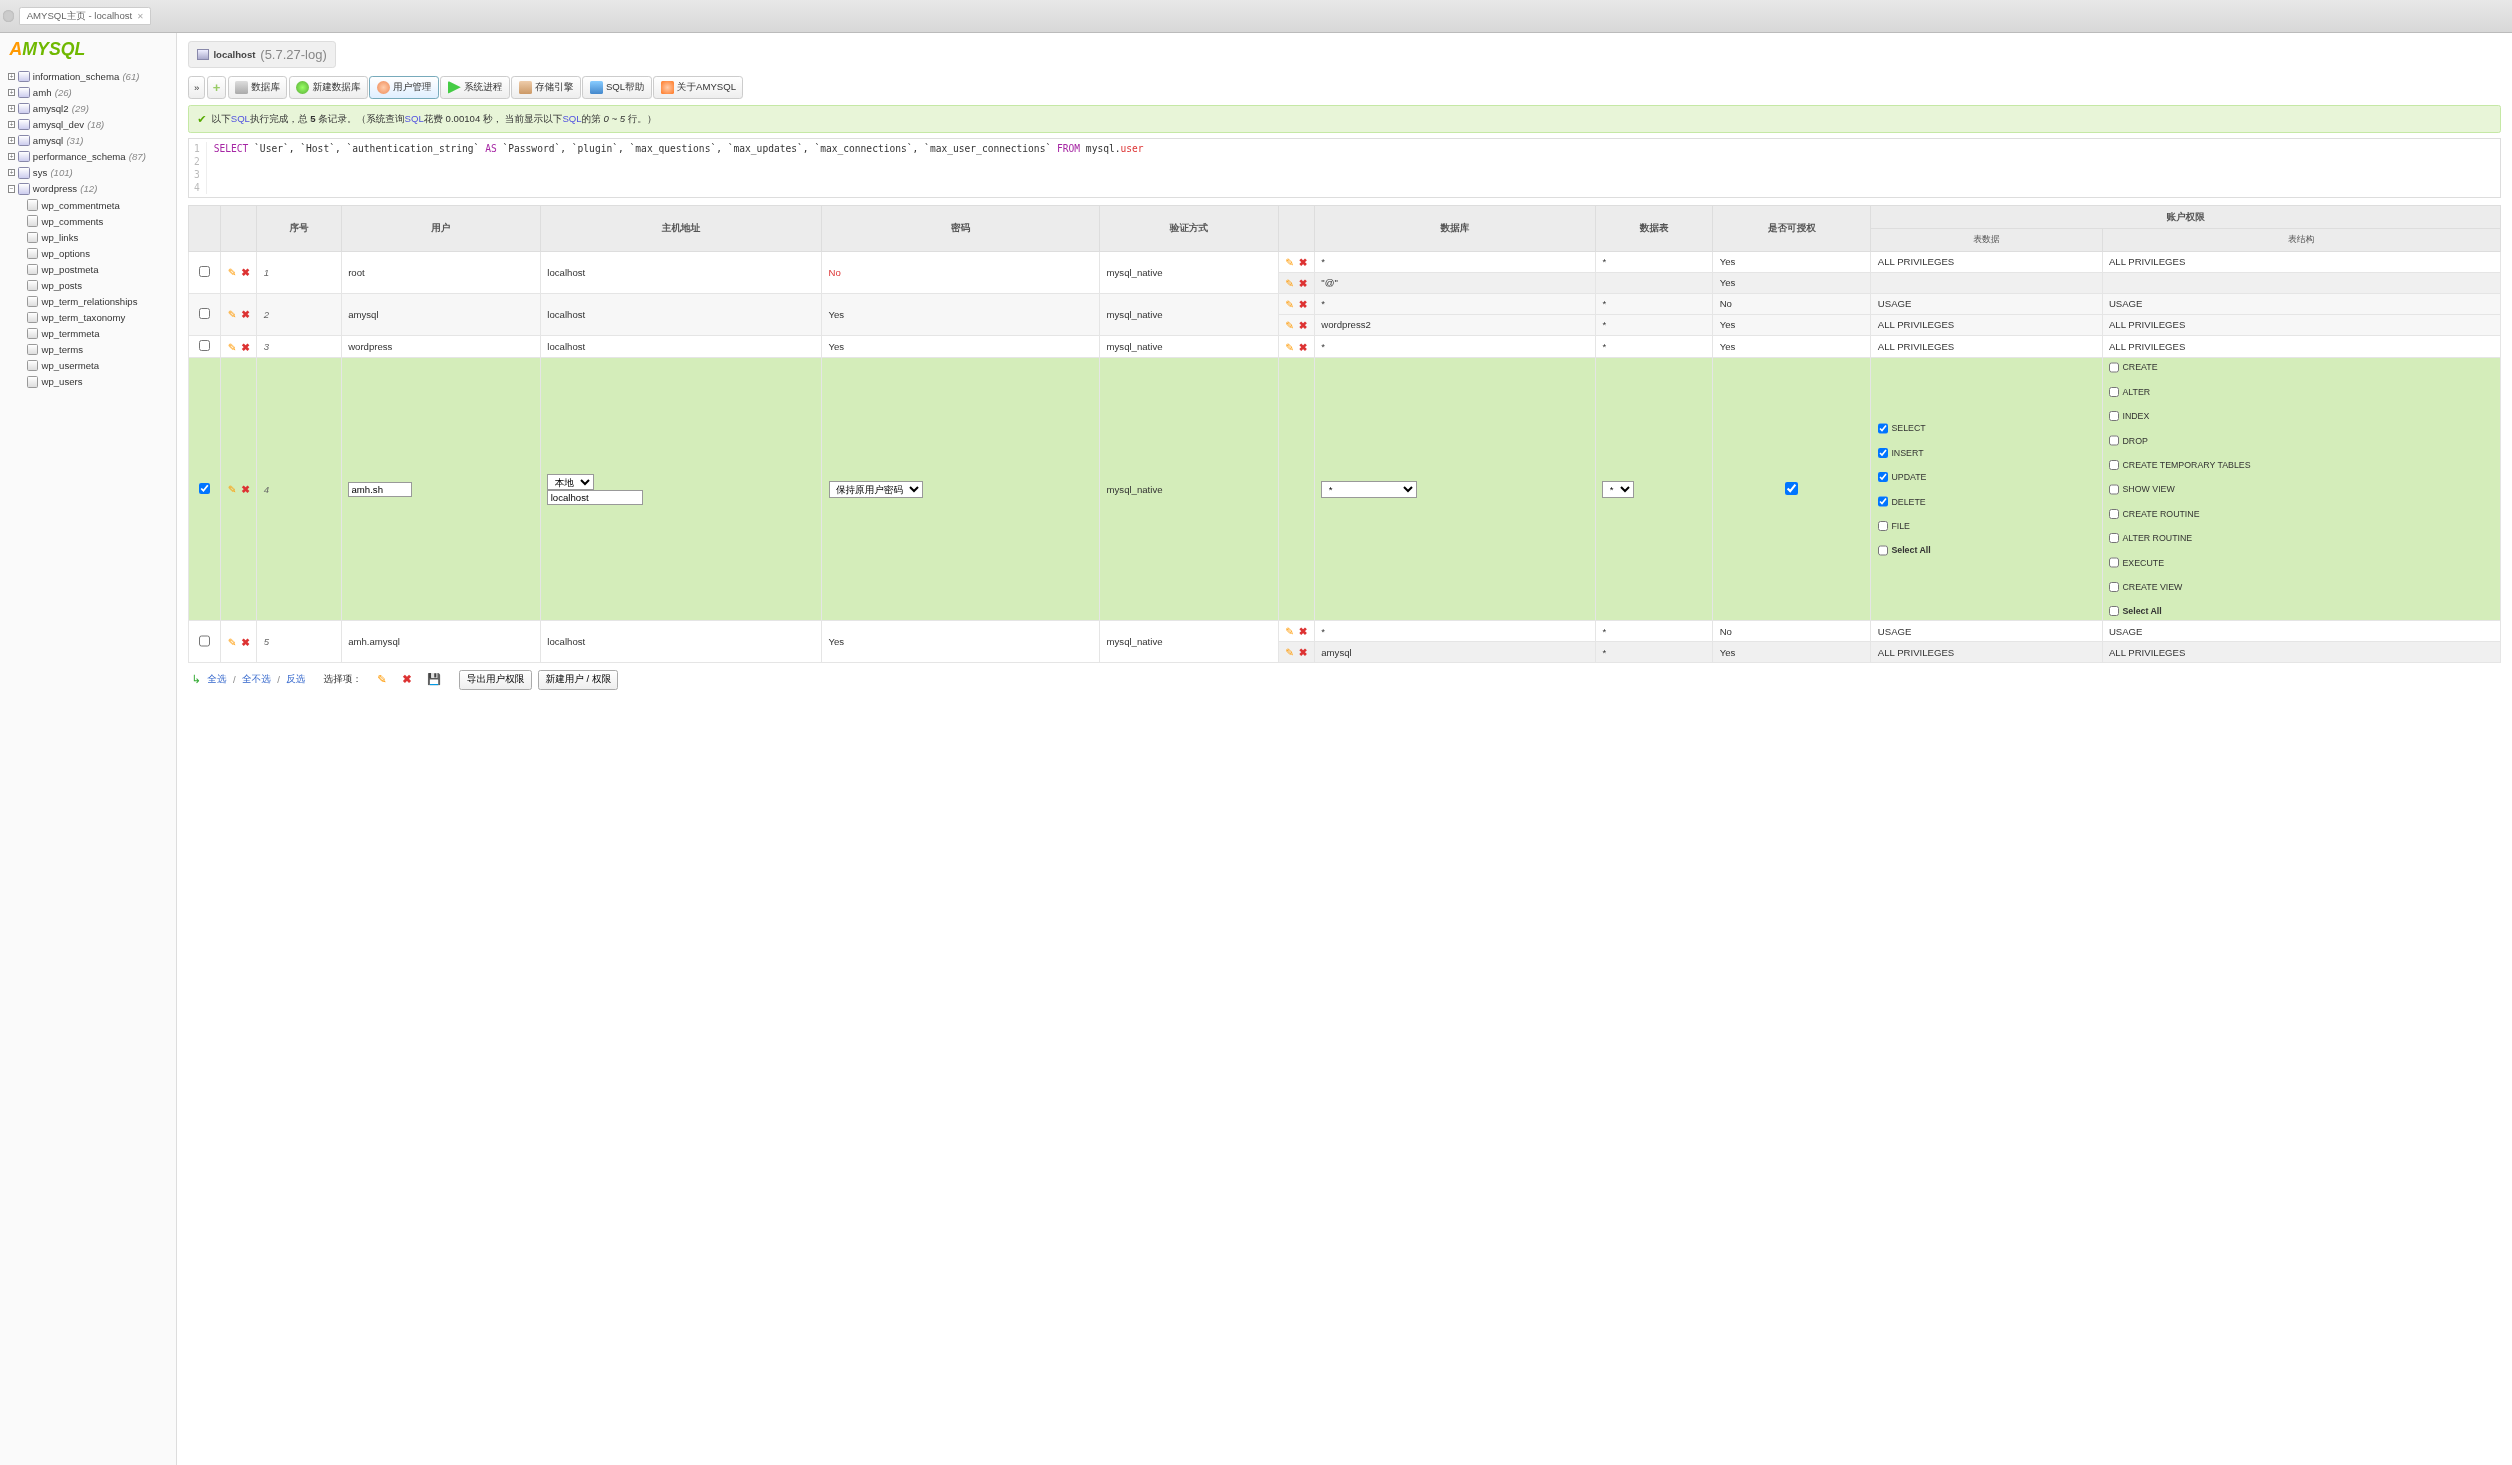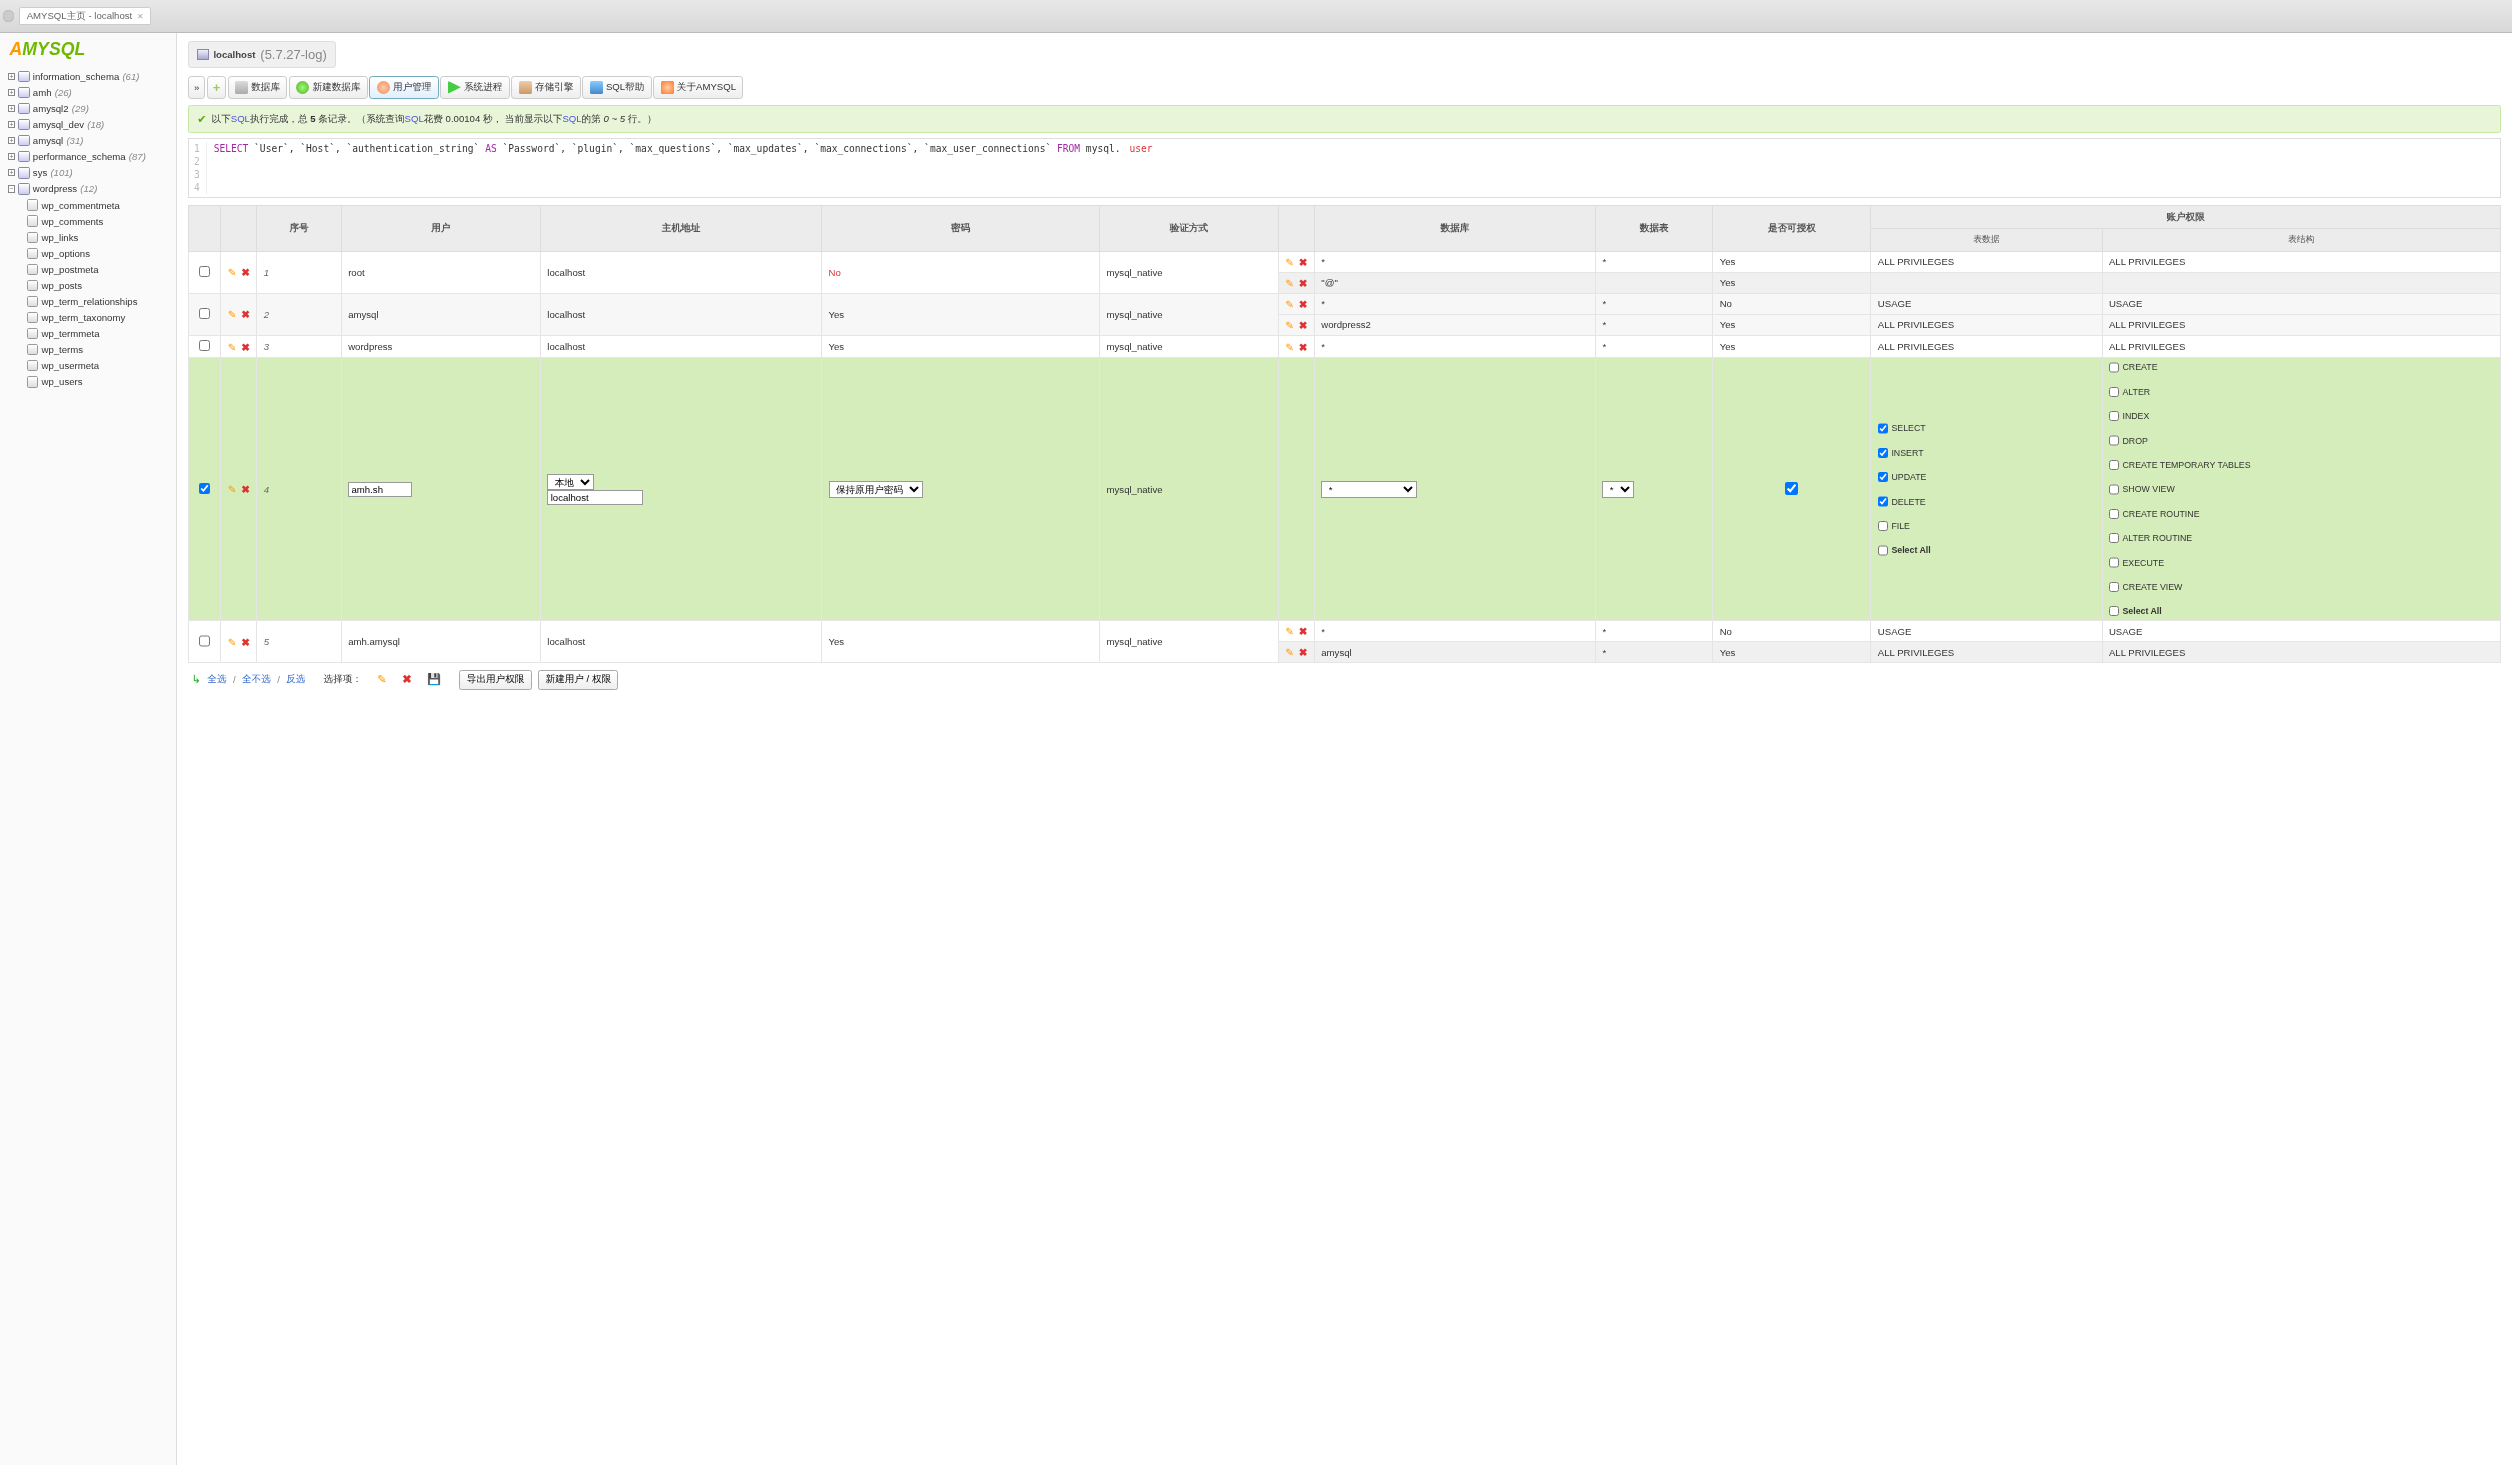--- a/index.html
+++ b/index.html
@@ -48,21 +48,21 @@
 .check-icon { color: #5a0; font-size: 11.3px; }
 .status-bar .sql { color: #5050e0; }
 .status-bar b { font-weight: bold; }
 
 .sql-box { border: 0.8px solid #ddd; background: #fff; padding: 3.2px 4.8px; font-family: Monaco, Consolas, monospace; font-size: 9.6px; margin-bottom: 6.4px; display: flex; }
 .sql-gutter { color: #bbb; text-align: right; padding-right: 6.4px; border-right: 0.8px solid #eee; margin-right: 6.4px; }
 .sql-gutter div { line-height: 13px; }
 .sql-code { flex: 1; }
 .sql-code div { line-height: 13px; white-space: pre; }
 .kw { color: #a626a4; }
-.err { color: #d33; margin-left: 9px; }
+.err { color: #d33; }
 
 .data-table { width: 100%; border-collapse: collapse; font-size: 9.6px; }
 .data-table th { background: #ececec; border: 0.8px solid #ddd; padding: 4.8px 6.4px; font-weight: bold; color: #555; text-align: center; }
 .data-table th.sub { font-weight: normal; font-size: 8.8px; }
 .data-table td { border: 0.8px solid #e5e5e5; padding: 4px 6.4px; text-align: left; vertical-align: middle; }
 .data-table tr.alt td { background: #f7f7f7; }
 .data-table tr.subrow td { background: #f0f0f0; }
 .data-table tr.editing td { background: #d4edba; }
 .no-text { color: #d33; }
 .action-icons { display: flex; gap: 4.8px; align-items: center; justify-content: center; }

